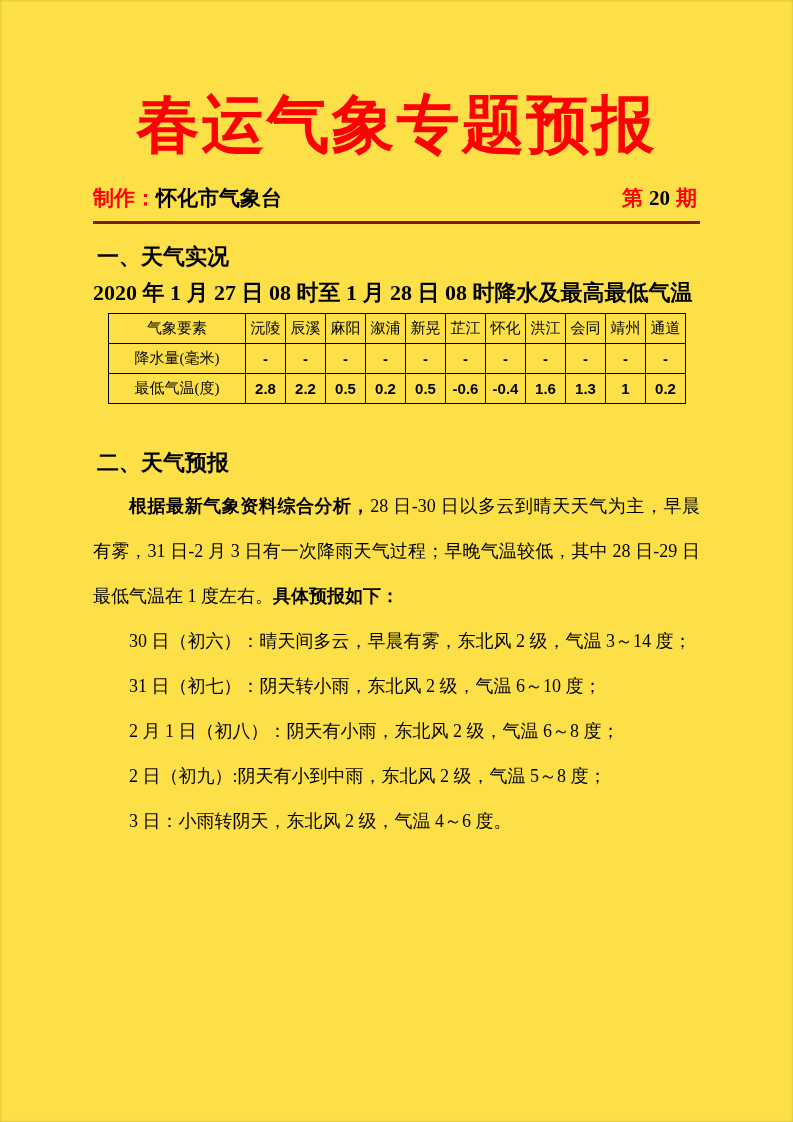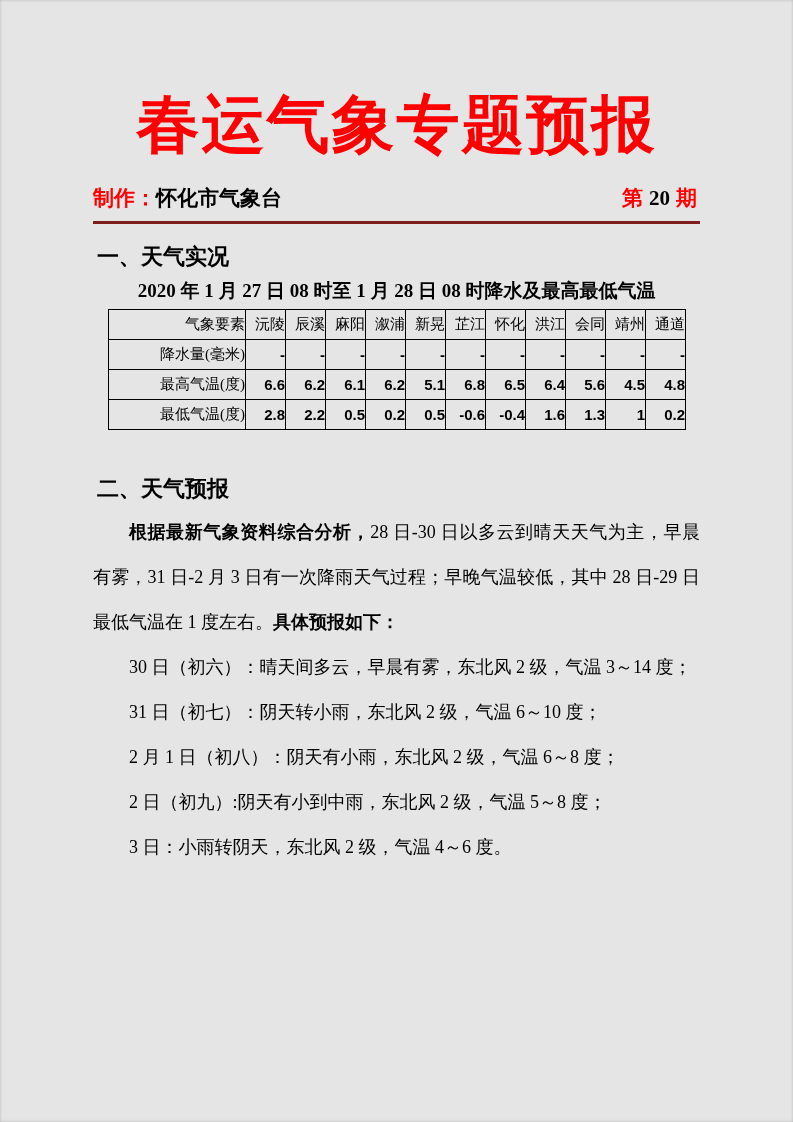--- a/index.html
+++ b/index.html
@@ -5,21 +5,21 @@
   html, body {
     margin: 0;
     padding: 0;
     background: #ffffff;
   }
   .page {
     position: relative;
     width: 793px;
     height: 1122px;
     box-sizing: border-box;
-    background: #e5e5e5;
+    background: #fde047;
     padding: 88px 93px 12px 93px;
     font-family: "Liberation Serif", "DejaVu Serif", serif;
     color: #000000;
     box-shadow: inset 0 0 3px rgba(0,0,0,0.22);
     overflow: hidden;
   }
   .doc-title {
     margin: 0 0 22px 0;
     text-align: center;
     font-size: 63px;
@@ -40,36 +40,36 @@
   }
   .byline .red { color: #ff0000; }
   .byline .seg { padding: 0 3px; }
   .sec-heading {
     font-size: 22px;
     font-weight: bold;
     margin: 18px 0 6px 4px;
   }
   .sec-heading.second { margin-top: 44px; }
   .table-title {
-    text-align: center;
-    font-size: 19px;
+    text-align: left;
+    font-size: 22px;
     font-weight: bold;
     margin: 4px 0 5px 0;
   }
   table.obs {
     border-collapse: collapse;
     table-layout: fixed;
     margin-left: 15px;
     width: 577px;
     font-size: 15px;
   }
   table.obs th, table.obs td {
     border: 1px solid #000000;
     height: 29px;
-    text-align: right;
+    text-align: center;
     vertical-align: middle;
     font-weight: normal;
     padding: 0;
     overflow: hidden;
   }
   table.obs col.c-label { width: 137px; }
   table.obs col.c-val { width: 40px; }
   table.obs td.num {
     font-family: "Liberation Sans", "DejaVu Sans", sans-serif;
     font-weight: 600;
@@ -145,34 +145,20 @@
         <td class="num">-</td>
         <td class="num">-</td>
         <td class="num">-</td>
         <td class="num">-</td>
         <td class="num">-</td>
         <td class="num">-</td>
         <td class="num">-</td>
         <td class="num">-</td>
       </tr>
       <tr>
-        <td>最高气温(度)</td>
-        <td class="num">6.6</td>
-        <td class="num">6.2</td>
-        <td class="num">6.1</td>
-        <td class="num">6.2</td>
-        <td class="num">5.1</td>
-        <td class="num">6.8</td>
-        <td class="num">6.5</td>
-        <td class="num">6.4</td>
-        <td class="num">5.6</td>
-        <td class="num">4.5</td>
-        <td class="num">4.8</td>
-      </tr>
-      <tr>
         <td>最低气温(度)</td>
         <td class="num">2.8</td>
         <td class="num">2.2</td>
         <td class="num">0.5</td>
         <td class="num">0.2</td>
         <td class="num">0.5</td>
         <td class="num">-0.6</td>
         <td class="num">-0.4</td>
         <td class="num">1.6</td>
         <td class="num">1.3</td>

